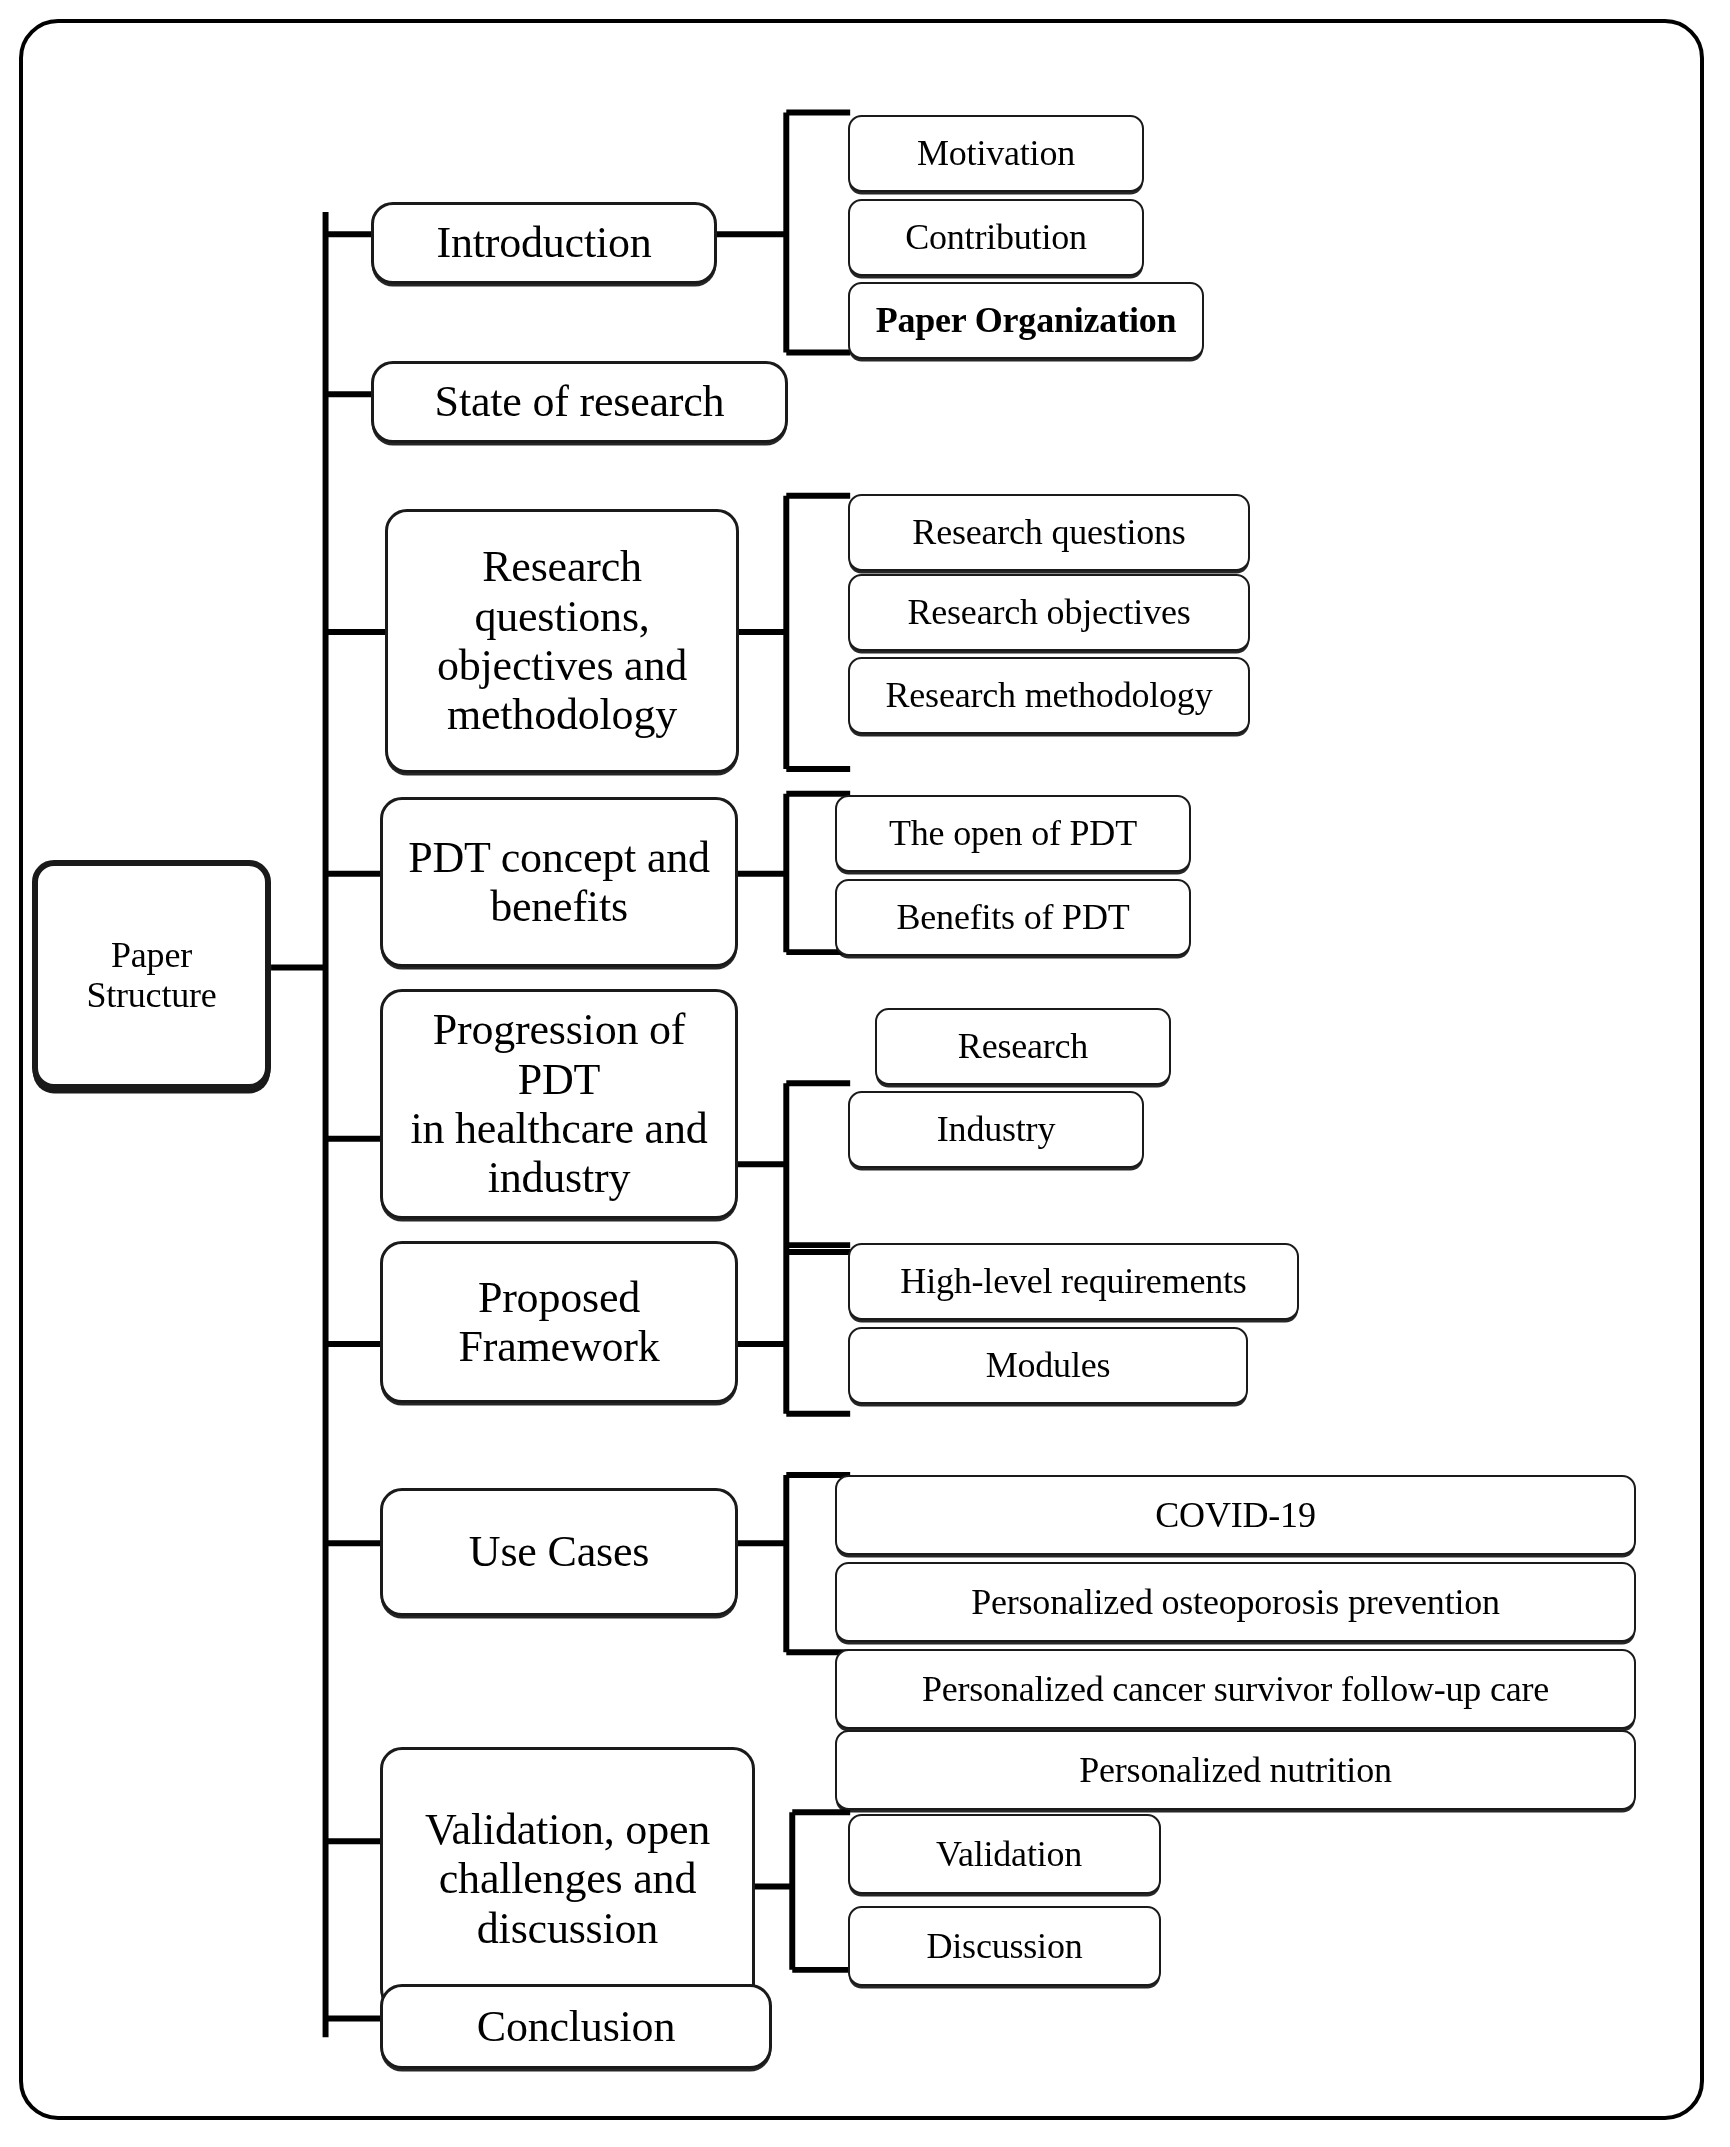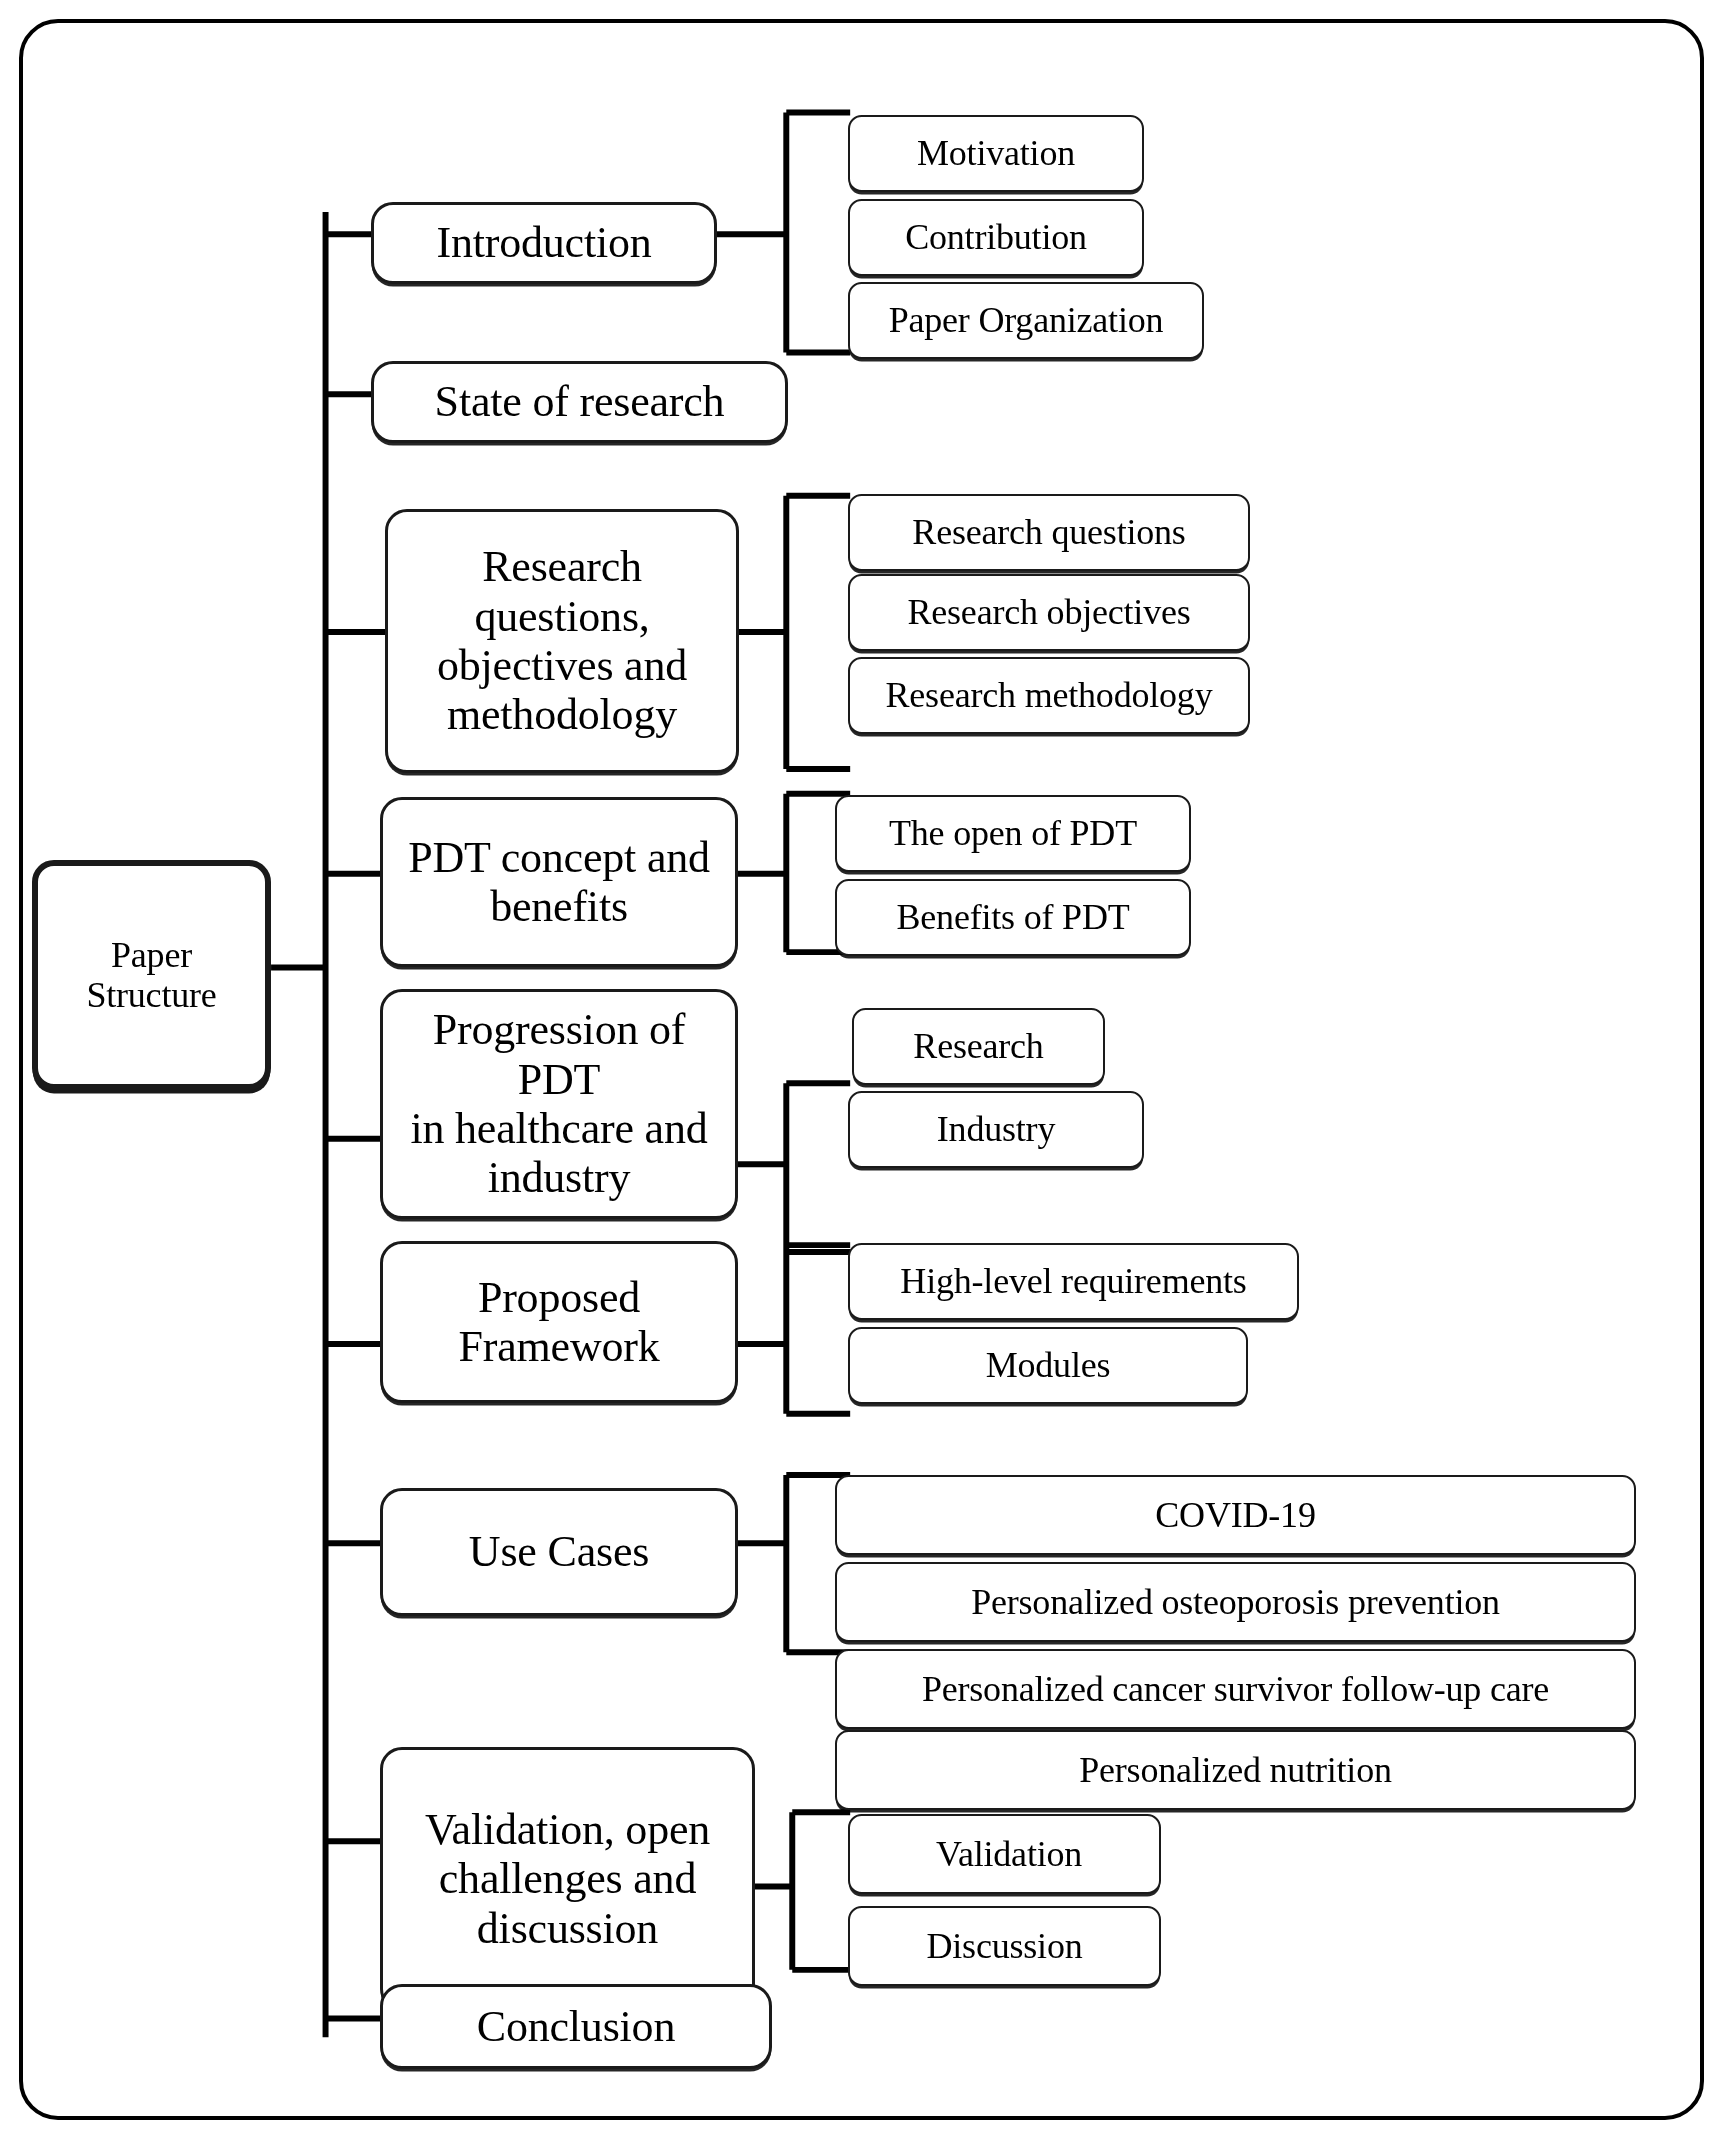--- a/index.html
+++ b/index.html
@@ -186,42 +186,42 @@
   <div class="node level2" style="left:380px; top:1976px; width:392px; height:85px;">
     <span class="label">Conclusion</span>
   </div>
 
   <div class="node level3" style="left:848px; top:107px; width:296px; height:77px;">
     <span class="label">Motivation</span>
   </div>
   <div class="node level3" style="left:848px; top:191px; width:296px; height:77px;">
     <span class="label">Contribution</span>
   </div>
-  <div class="node level3" style="left:848px; top:274px; width:356px; height:77px;">
+  <div class="node level3" style="left:848px; top:274px; width:356px; height:77px;font-weight:bold;">
     <span class="label">Paper Organization</span>
   </div>
 
   <div class="node level3" style="left:848px; top:486px; width:402px; height:77px;">
     <span class="label">Research questions</span>
   </div>
   <div class="node level3" style="left:848px; top:566px; width:402px; height:77px;">
     <span class="label">Research objectives</span>
   </div>
   <div class="node level3" style="left:848px; top:649px; width:402px; height:77px;">
     <span class="label">Research methodology</span>
   </div>
 
   <div class="node level3" style="left:835px; top:787px; width:356px; height:77px;">
     <span class="label">The open of PDT</span>
   </div>
   <div class="node level3" style="left:835px; top:871px; width:356px; height:77px;">
     <span class="label">Benefits of PDT</span>
   </div>
 
-  <div class="node level3" style="left:852px; top:1000px; width:253px; height:77px;">
+  <div class="node level3" style="left:875px; top:1000px; width:296px; height:77px;">
     <span class="label">Research</span>
   </div>
   <div class="node level3" style="left:848px; top:1083px; width:296px; height:77px;">
     <span class="label">Industry</span>
   </div>
 
   <div class="node level3" style="left:848px; top:1235px; width:451px; height:77px;">
     <span class="label">High-level requirements</span>
   </div>
   <div class="node level3" style="left:848px; top:1319px; width:400px; height:77px;">

